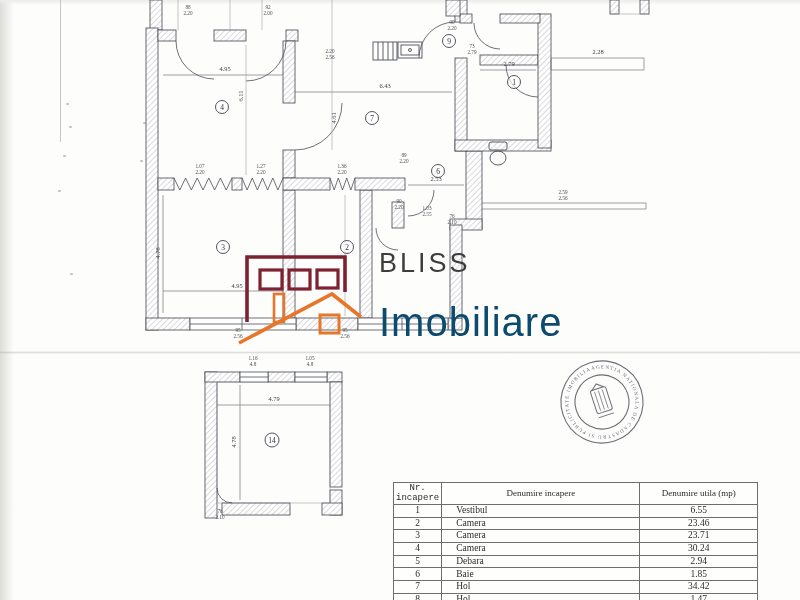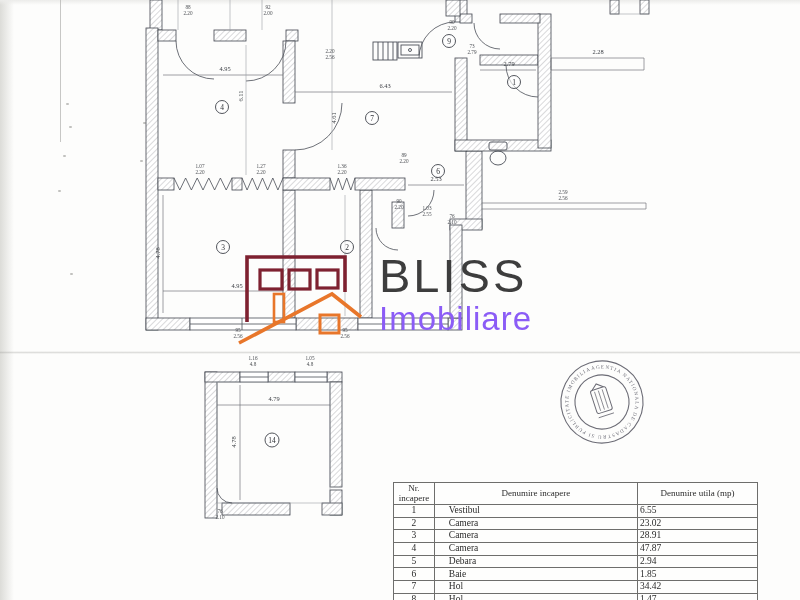--- a/index.html
+++ b/index.html
@@ -23,33 +23,33 @@
   .thin{stroke:#4a4e57;stroke-width:.8;fill:none;}
   .lite{stroke:#9a9ea6;stroke-width:.6;fill:none;}
   .dim{stroke:#6a6e74;stroke-width:.65;fill:none;}
   .dimtxt{font-family:"Liberation Serif",serif;font-size:6.4px;fill:#3d4046;}
   .lbl{font-family:"Liberation Serif",serif;font-size:5.2px;fill:#4a4d52;}
   .roomc{fill:rgba(255,255,255,.6);stroke:#3f434b;stroke-width:.9;}
   .roomt{font-family:"Liberation Serif",serif;font-size:7.5px;fill:#2f3237;}
   .fixture{fill:none;stroke:#4a4e57;stroke-width:.9;}
   
   #logo-text1{position:absolute;left:379px;top:248px;font-family:"Liberation Sans",sans-serif;
-    font-size:47px;letter-spacing:3px;color:#3d3d3d;font-weight:400;}
+    font-size:27px;letter-spacing:3px;color:#3d3d3d;font-weight:400;}
   #logo-text2{position:absolute;left:379px;top:300px;font-family:"Liberation Sans",sans-serif;
-    font-size:33px;letter-spacing:1px;color:#8b5cf6;font-weight:400;}
+    font-size:40px;letter-spacing:1px;color:#0c4a6e;font-weight:400;}
   
   #rooms-table{position:absolute;left:393px;top:482px;width:365px;border-collapse:collapse;
     font-family:"Liberation Serif",serif;color:#2b2b2b;background:rgba(255,255,255,.4);}
   #rooms-table th,#rooms-table td{border:1px solid #6e6e6c;}
   #rooms-table th{font-weight:400;font-size:9px;line-height:1.05;padding:1px 2px;height:19px;text-align:center;}
   #rooms-table td{font-size:9.5px;height:11.7px;padding:0 2px;line-height:1;}
   #rooms-table td.c-num{width:36px;text-align:center;}
   #rooms-table td.c-name{width:192px;text-align:left;padding-left:14px;}
-  #rooms-table td.c-area{width:118px;}
-  #rooms-table th.h-num{width:36px;}
+  #rooms-table td.c-area{width:118px;text-align:center;}
+  #rooms-table th.h-num{width:36px;font-family:Liberation Mono, monospace;}
   #rooms-table th.h-name{width:192px;margin-top:12px;}
   #rooms-table th.h-area{width:118px;}
   
   #stamp-svg{position:absolute;left:552px;top:352px;opacity:.82;}
   .stamp-line{fill:none;stroke:#4c4c58;stroke-width:1.1;}
   .stamp-txt{font-family:"Liberation Serif",serif;font-size:5.1px;letter-spacing:1.05px;fill:#4c4c58;}
 </style>
 </head>
 <body>
 
@@ -324,31 +324,31 @@
   </thead>
   <tbody id="rooms-tbody">
       <tr>
         <td class="c-num">1</td>
         <td class="c-name">Vestibul</td>
         <td class="c-area">6.55</td>
       </tr>
       <tr>
         <td class="c-num">2</td>
         <td class="c-name">Camera</td>
-        <td class="c-area">23.02</td>
+        <td class="c-area">23.46</td>
       </tr>
       <tr>
         <td class="c-num">3</td>
         <td class="c-name">Camera</td>
-        <td class="c-area">28.91</td>
+        <td class="c-area">23.71</td>
       </tr>
       <tr>
         <td class="c-num">4</td>
         <td class="c-name">Camera</td>
-        <td class="c-area">47.87</td>
+        <td class="c-area">30.24</td>
       </tr>
       <tr>
         <td class="c-num">5</td>
         <td class="c-name">Debara</td>
         <td class="c-area">2.94</td>
       </tr>
       <tr>
         <td class="c-num">6</td>
         <td class="c-name">Baie</td>
         <td class="c-area">1.85</td>

